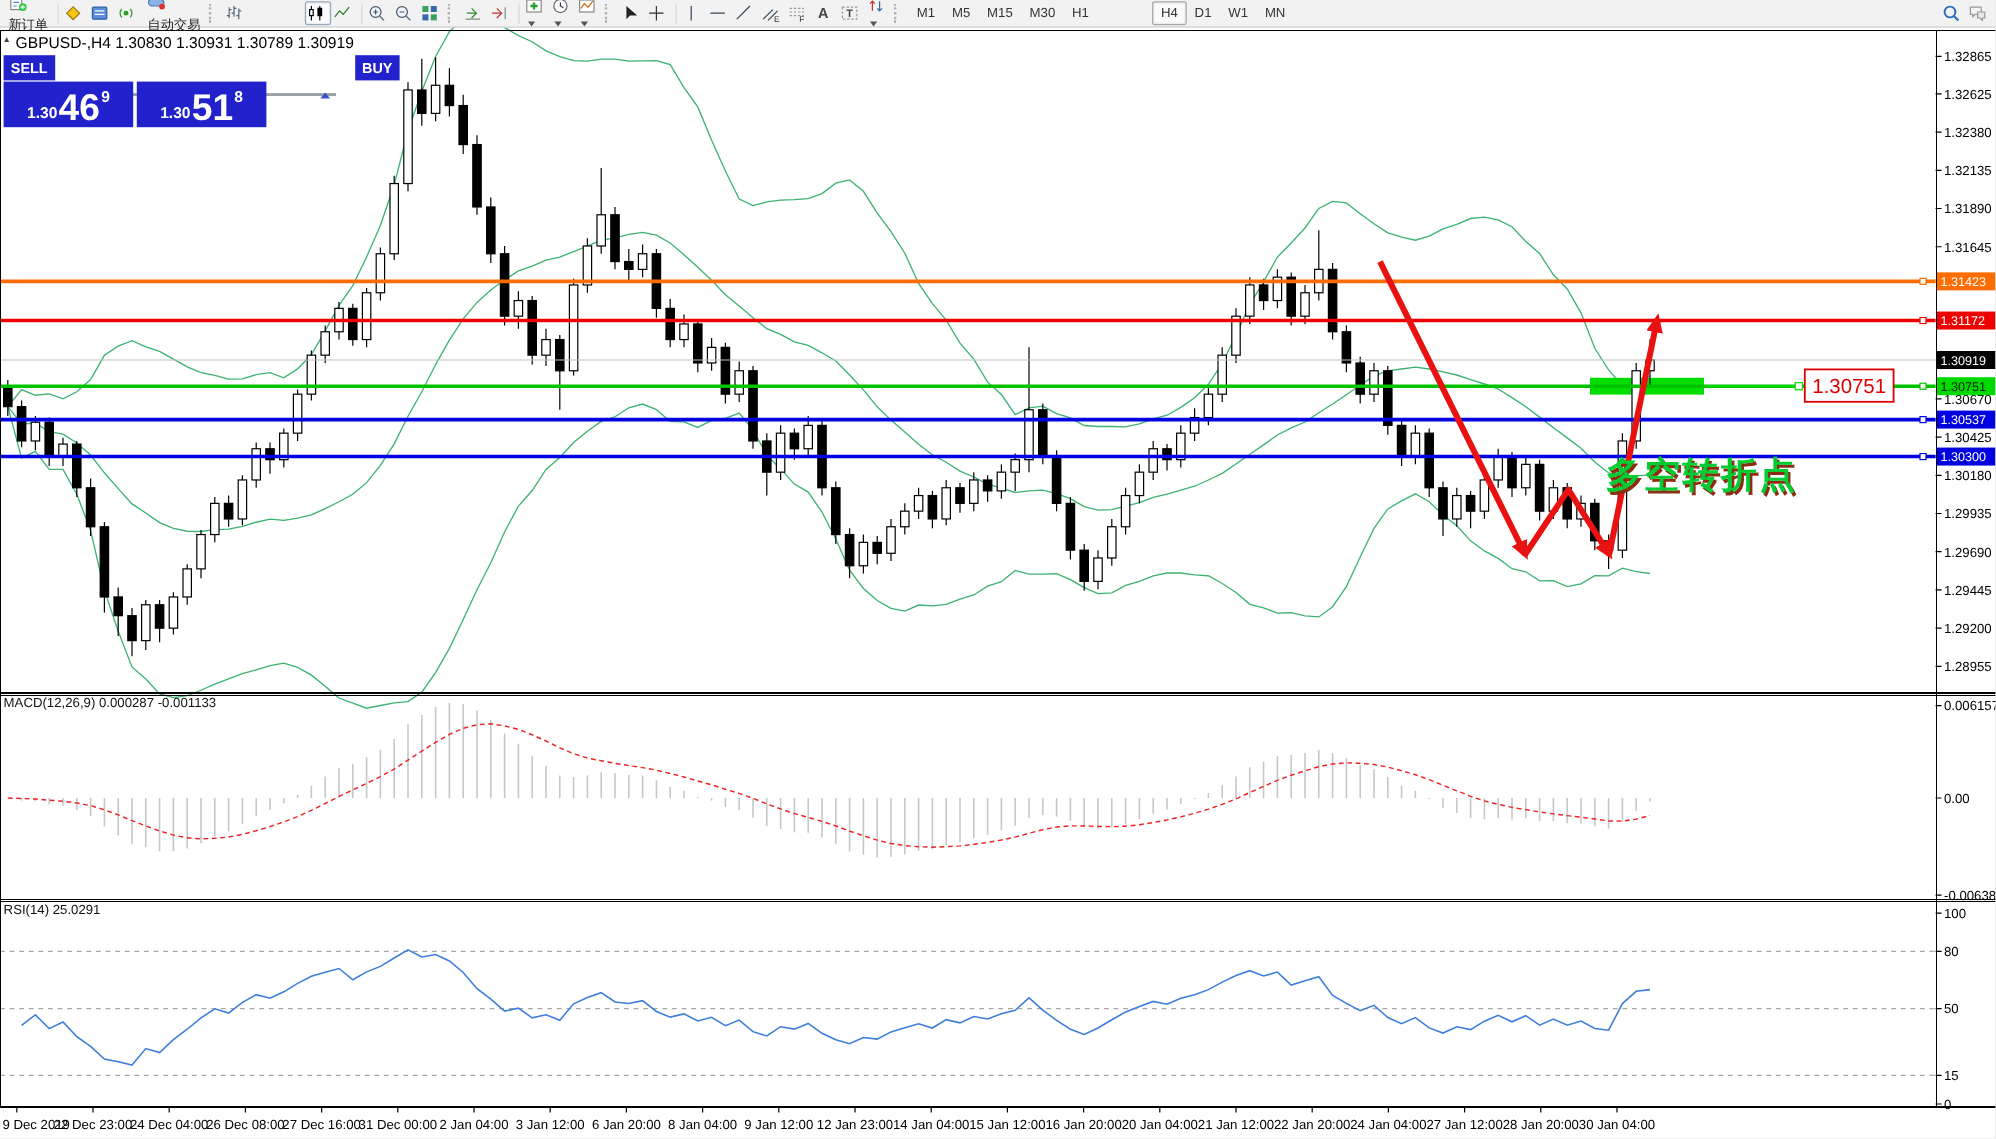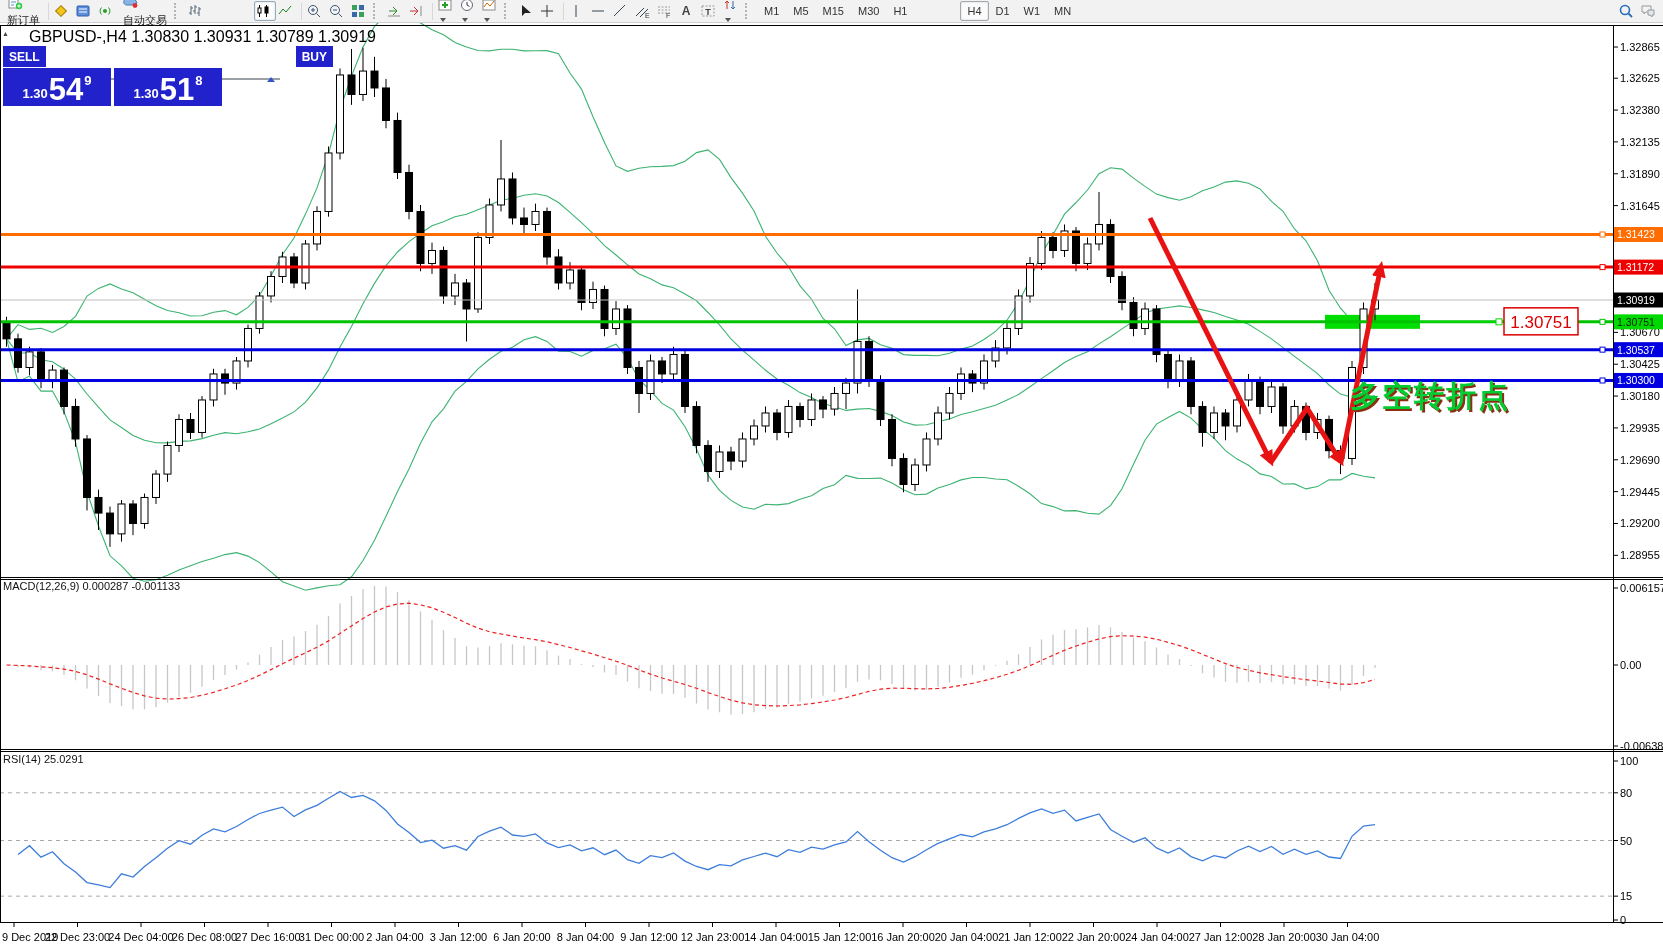--- a/index.html
+++ b/index.html
@@ -15,21 +15,21 @@
   .tb.text{padding:0 4px;gap:3px;}
   .tb.active{background:#fdfdfd;border-color:#9ab;box-shadow:inset 0 0 2px #bcd;margin-left:46px;}
   .tb svg{display:block;}
   .grip{width:6px;height:16px;border-left:2px dotted #b5b5b5;margin:0 4px 0 2px;}
   .vsep{width:1px;height:17px;background:#d7d7d7;margin:0 3px;}
   .caret{width:0;height:0;border:3px solid transparent;border-top:4px solid #555;margin:5px 0 0 3px;}
   .tf{padding:0 6px;font:11px "Liberation Sans",sans-serif;color:#333;}
   .tf.active{background:#fbfbfb;border:1px solid #a8a8a8;}
   .tb-spacer{flex:1;}
   
-  .chart-title{position:absolute;left:29px;top:28px;font-size:16px;color:#000;z-index:3;}
+  .chart-title{position:absolute;left:13px;top:28px;font-size:13px;color:#000;z-index:3;}
   .collapse{position:absolute;left:2px;top:30px;font-size:7px;color:#444;z-index:3;}
   
   .tp{position:absolute;left:3px;top:46px;width:219px;z-index:3;}
   .tp-row1{display:flex;height:21px;gap:16px;}
   .tp-btn{background:#2222cc;color:#fff;border:none;font:bold 12px "Liberation Sans",sans-serif;
           cursor:pointer;}
   .tp-sell{width:50px;}
   .tp-buy{width:53px;}
   .spin{flex:1;display:flex;border:1px solid #9aa0a6;background:#14532d;box-sizing:border-box;margin-top:32px;}
   .spin-btn{width:16px;background:#e4e7ea;border:none;display:flex;align-items:center;
@@ -40,21 +40,21 @@
        padding:0 4px;min-width:0;}
   .tp-row2{display:flex;height:38px;gap:3px;margin-top:1px;}
   .bigpx{flex:1;background:#2222cc;color:#fff;display:flex;align-items:flex-end;
          justify-content:center;padding-bottom:2px;cursor:pointer;border:none;}
   .bigpx .pre{font:bold 13px "Liberation Sans",sans-serif;margin:0 1px 3px 0;}
   .bigpx .big{font:bold 31px/28px "Liberation Sans",sans-serif;}
   .bigpx .sup{font:bold 13px "Liberation Sans",sans-serif;margin:0 0 16px 1px;}
   
   .pane-label{position:absolute;left:3px;font-size:11px;color:#111;z-index:3;}
   
-  .cn-note{position:absolute;left:1338px;top:376px;width:172px;text-align:right;z-index:3;
+  .cn-note{position:absolute;left:1338px;top:376px;width:172px;text-align:left;z-index:3;
            font-size:30px;font-weight:bold;letter-spacing:2px;color:#00cd32;
            text-shadow:2px 2px 0 #8b2e12;}
   svg text{font-family:"Liberation Sans",sans-serif;}
 </style>
 </head>
 <body>
 
 <div class="app">
 
   <div class="toolbar">
@@ -844,21 +844,21 @@
         <input class="vol" value="1.00" style="">
         <button class="spin-btn">
             <span class="tri-up"></span>
           </button>
       </div>
       <button class="tp-btn tp-buy">BUY</button>
     </div>
     <div class="tp-row2">
       <button class="bigpx">
         <span class="pre">1.30</span>
-          <span class="big">54</span>
+          <span class="big">46</span>
           <span class="sup">9</span>
       </button>
       <button class="bigpx">
         <span class="pre">1.30</span>
           <span class="big">51</span>
           <span class="sup">8</span>
       </button>
     </div>
   </div>
 

